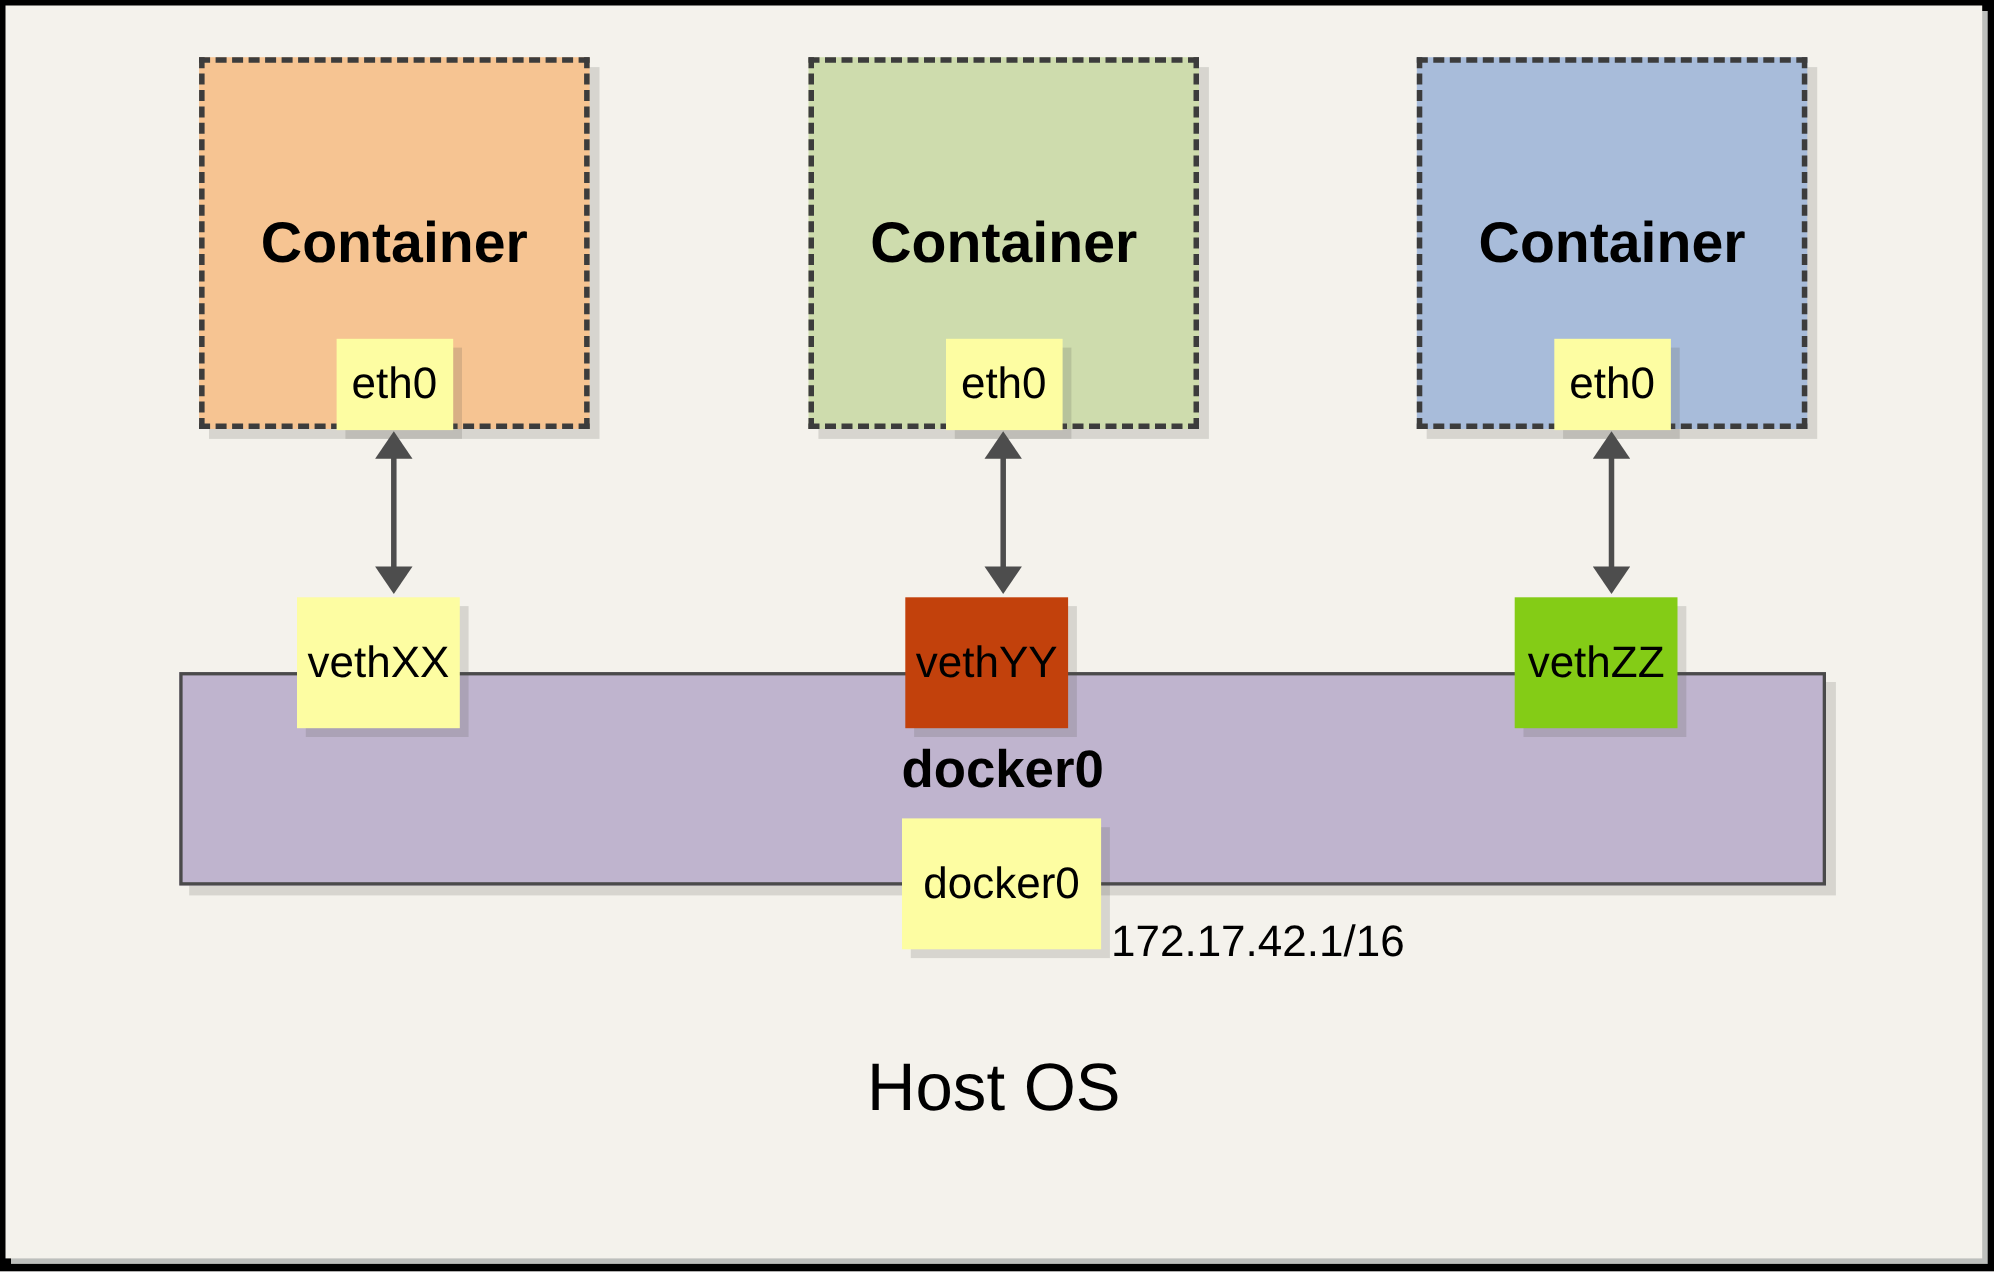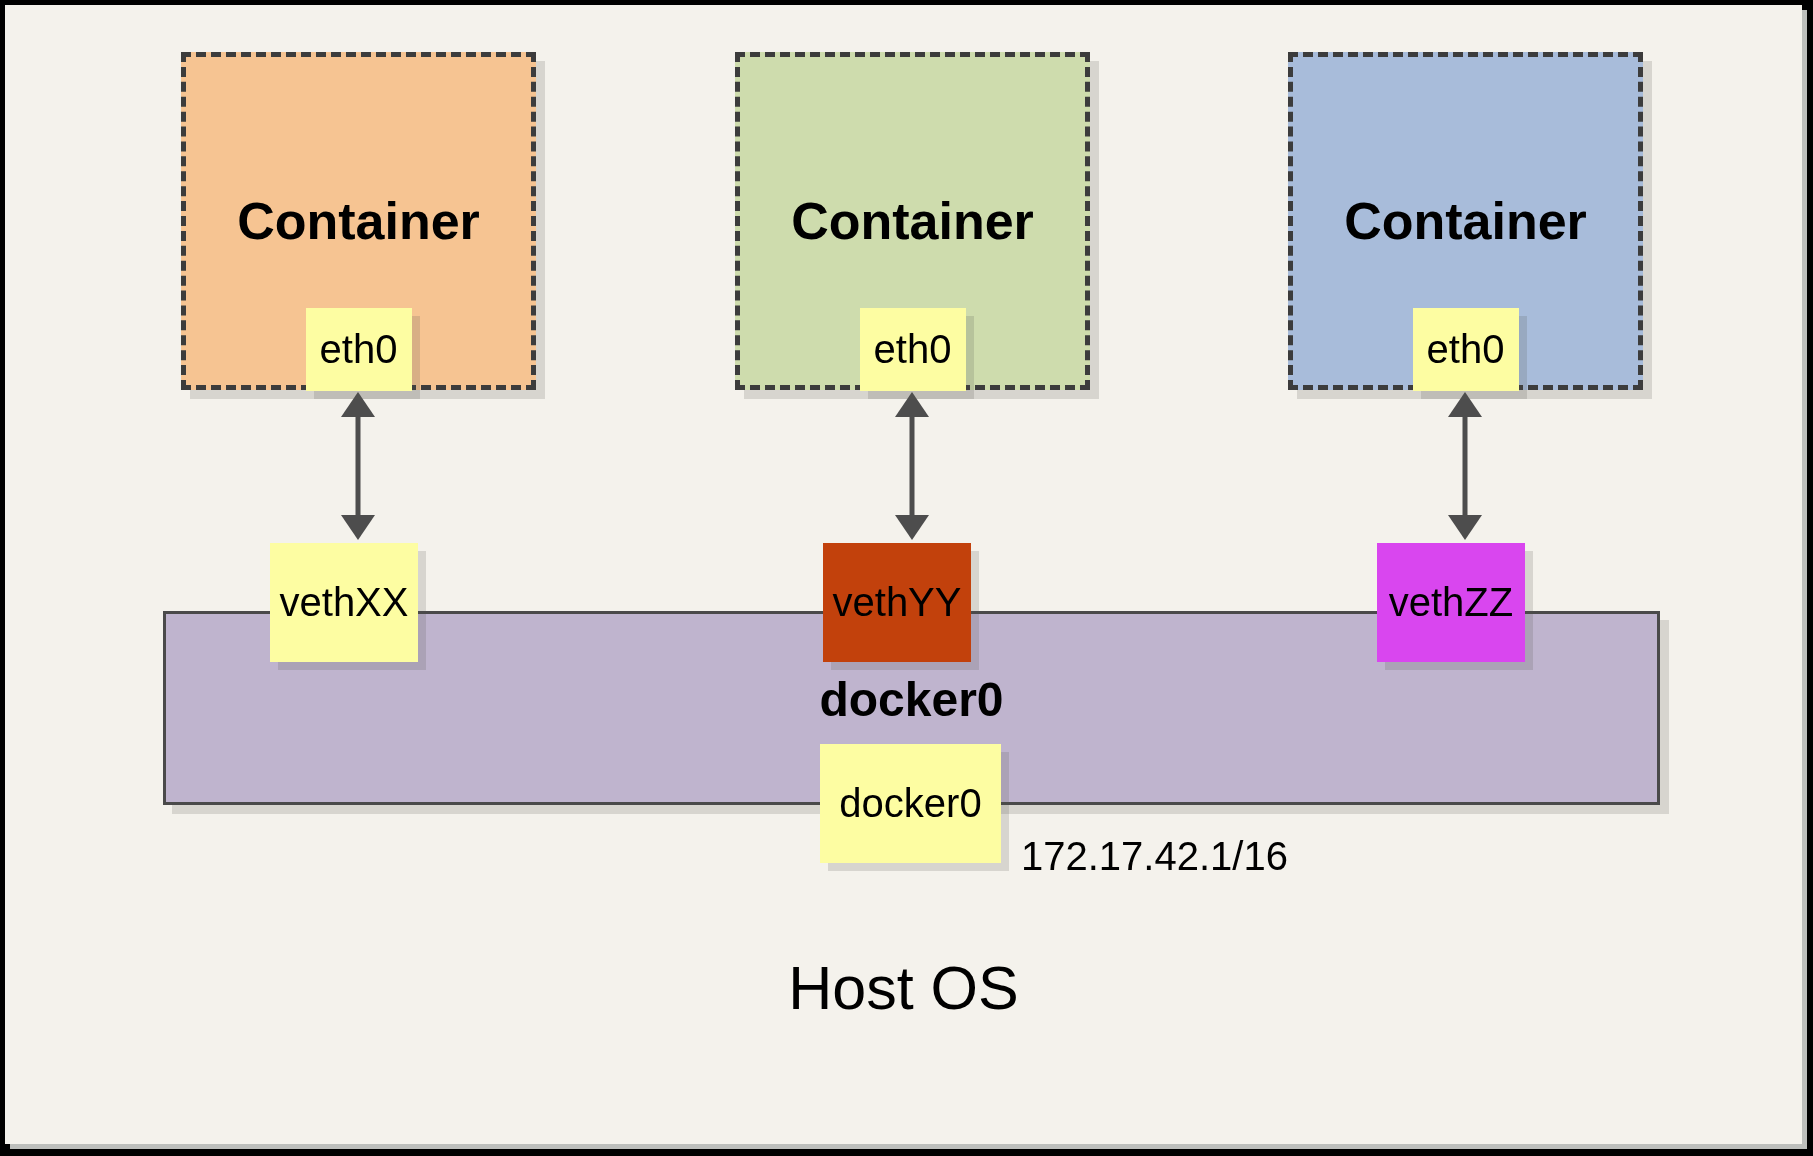--- a/index.html
+++ b/index.html
@@ -87,21 +87,20 @@
     position: absolute;
     left: 815px; top: 739px;
     width: 181px; height: 119px;
   }
   .ip-text {
     position: absolute;
     left: 1005px; top: 828px;
     font-size: 40px;
     line-height: 1.15;
     z-index: 4;
-    padding-left: 11px;
   }
   .host-os {
     position: absolute;
     top: 950px; left: 0; width: 100%;
     text-align: center;
     font-size: 61px;
     line-height: 1.1;
   }
 </style>
 </head>
@@ -156,21 +155,21 @@
     <div class="bridge-bar" style="background-color: rgb(191, 180, 206);">
       <div class="bridge-title">docker0</div>
     </div>
 
     <div class="label-box veth-box v1" style="background-color: rgb(253, 253, 162);">
       <span>vethXX</span>
     </div>
     <div class="label-box veth-box v2" style="background-color: #c2410c;">
       <span>vethYY</span>
     </div>
-    <div class="label-box veth-box v3" style="background-color: #d946ef;">
+    <div class="label-box veth-box v3" style="background-color: #84cc16;">
       <span>vethZZ</span>
     </div>
 
     <div class="label-box bridge-if-box" style="background-color: rgb(253, 253, 162);">
       <span>docker0</span>
     </div>
 
     <div class="ip-text">172.17.42.1/16</div>
 
     <div class="host-os">Host OS</div>

